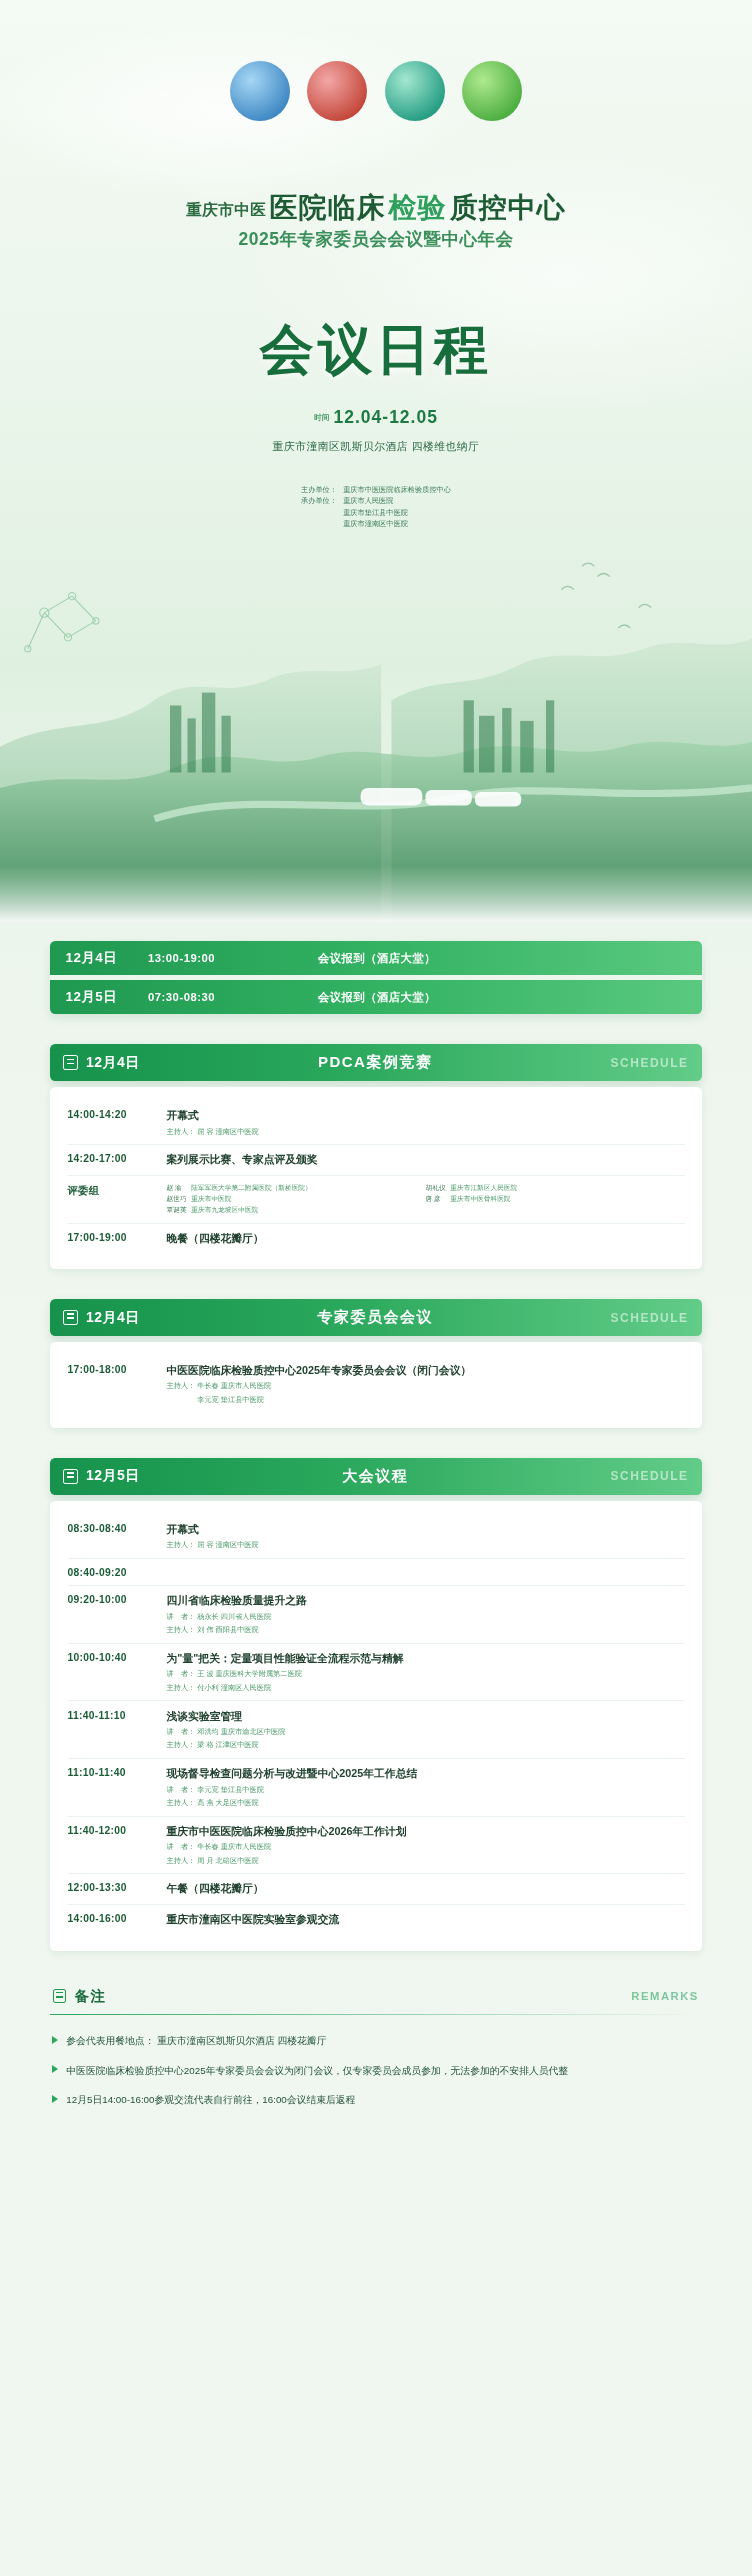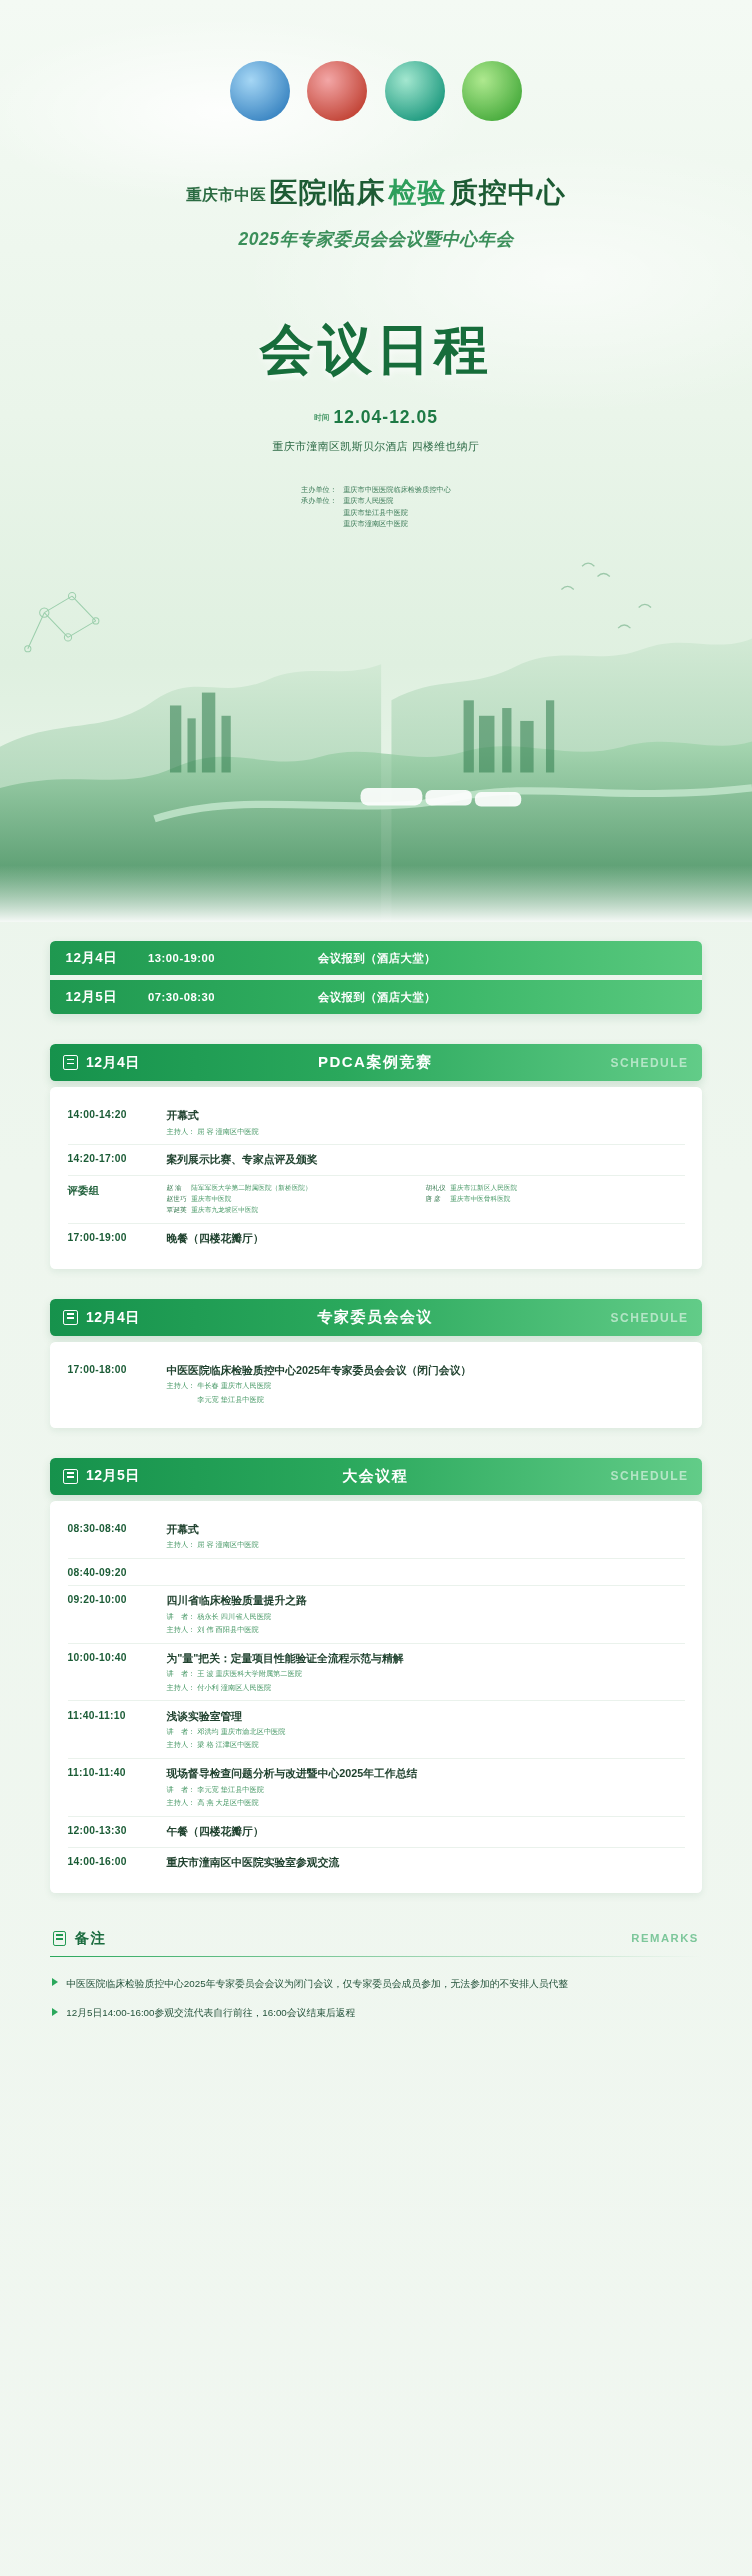--- a/index.html
+++ b/index.html
@@ -35,34 +35,34 @@
     position: absolute; top: 61px; left: 0; right: 0;
     display: flex; justify-content: center; gap: 17.5px;
   }
   .circ { width: 60px; height: 60px; border-radius: 50%; filter: blur(0.2px); opacity: .92; }
   .c1 { background: radial-gradient(circle at 35% 32%, #9fd4f5, #2f7fc0 75%); }
   .c2 { background: radial-gradient(circle at 35% 32%, #f3a0a0, #c0392b 75%); }
   .c3 { background: radial-gradient(circle at 35% 32%, #9de6cd, #13967a 75%); }
   .c4 { background: radial-gradient(circle at 35% 32%, #a9e887, #3fa832 75%); }
 
   .title-row {
-    position: absolute; top: 174px; left: 0; right: 0;
+    position: absolute; top: 189px; left: 0; right: 0;
     text-align: center;
     font-size: 28px; font-weight: bold; letter-spacing: 1px;
     color: #1d5b34;
     display: flex; justify-content: center; align-items: baseline; gap: 3.1px;
   }
   .title-small {
     font-size: 15.5px; color: #2b6b42; font-weight: bold; letter-spacing: 0.5px;
     transform: translateY(-2.1px);
   }
   .title-accent { color: #2e9f5c; }
   .subtitle-year {
     position: absolute; top: 227px; left: 0; right: 0; text-align: center;
-    font-size: 17.5px; color: #3b8f5a; font-style: italic; font-weight: bold;
+    font-size: 17.5px; color: #3b8f5a; font-weight: bold;
     letter-spacing: 0.5px;
   }
   .big-title {
     position: absolute; top: 314px; left: 0; right: 0; text-align: center;
     font-size: 54px; font-weight: bold; color: #176d3b; letter-spacing: 4.1px;
     text-shadow: 0 2.1px 7.2px rgba(255,255,255,.8);
   }
   .date-line {
     position: absolute; top: 407px; left: 0; right: 0; text-align: center;
     font-size: 17.5px; font-weight: bold; color: #1e7a45; letter-spacing: 1px;
@@ -429,20 +429,28 @@
 
         <div class="row">
           <div class="row-time">11:10-11:40</div>
           <div class="row-main">
             <div class="row-title">现场督导检查问题分析与改进暨中心2025年工作总结</div>
             <div class="row-sub">讲　者： 李元宽 垫江县中医院</div>
             <div class="row-sub">主持人： 高 燕 大足区中医院</div>
           </div>
         </div>
 
+        <div class="row">
+          <div class="row-time">11:40-12:00</div>
+          <div class="row-main">
+            <div class="row-title">重庆市中医医院临床检验质控中心2026年工作计划</div>
+            <div class="row-sub">讲　者： 牛长春 重庆市人民医院</div>
+            <div class="row-sub">主持人： 周 月 北碚区中医院</div>
+          </div>
+        </div>
 
         <div class="row">
           <div class="row-time">12:00-13:30</div>
           <div class="row-main">
             <div class="row-title">午餐（四楼花瓣厅）</div>
           </div>
         </div>
 
         <div class="row">
           <div class="row-time">14:00-16:00</div>
@@ -457,20 +465,24 @@
     <div class="remarks">
       <div class="rem-head">
         <span class="rem-icon"></span>
         <span class="rem-title">备注</span>
         <span class="rem-en">REMARKS</span>
       </div>
       <div class="rem-line"></div>
 
       <div class="rem-item">
         <span class="rem-bullet"></span>
+        <span class="rem-text">参会代表用餐地点： 重庆市潼南区凯斯贝尔酒店 四楼花瓣厅</span>
+      </div>
+      <div class="rem-item">
+        <span class="rem-bullet"></span>
         <span class="rem-text">中医医院临床检验质控中心2025年专家委员会会议为闭门会议，仅专家委员会成员参加，无法参加的不安排人员代整</span>
       </div>
       <div class="rem-item">
         <span class="rem-bullet"></span>
         <span class="rem-text">12月5日14:00-16:00参观交流代表自行前往，16:00会议结束后返程</span>
       </div>
     </div>
 
   </div>
 </div>

